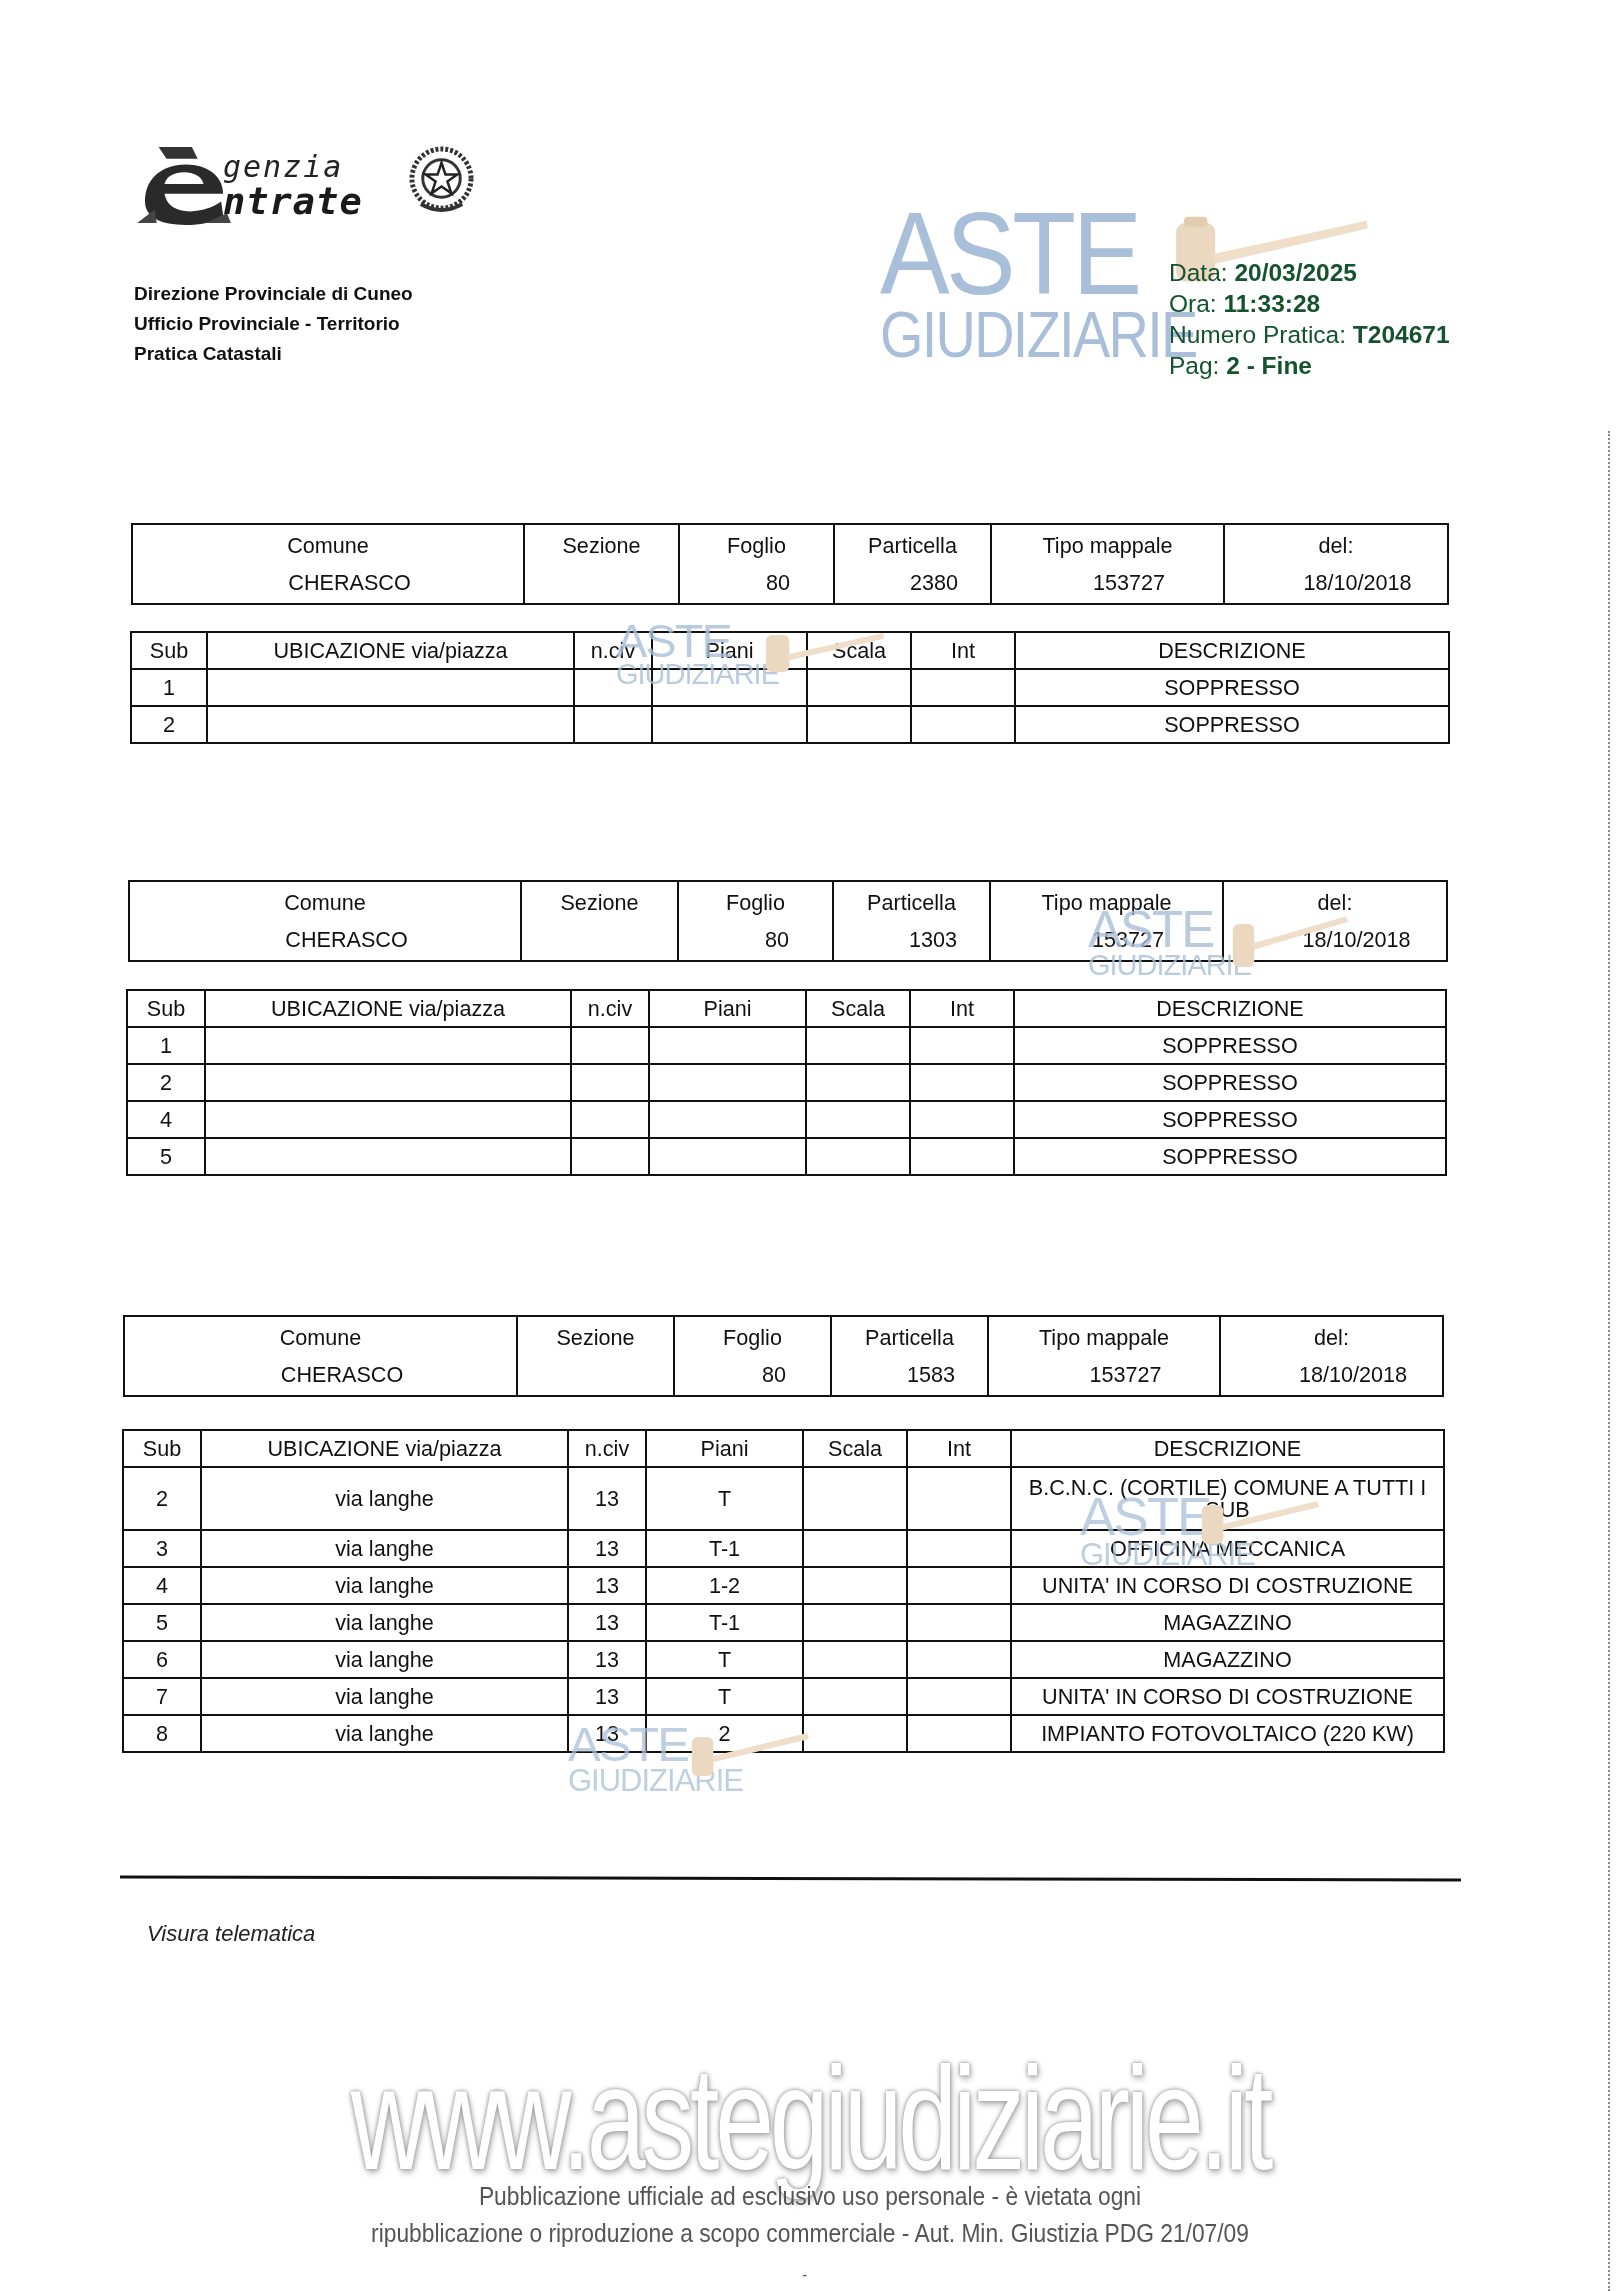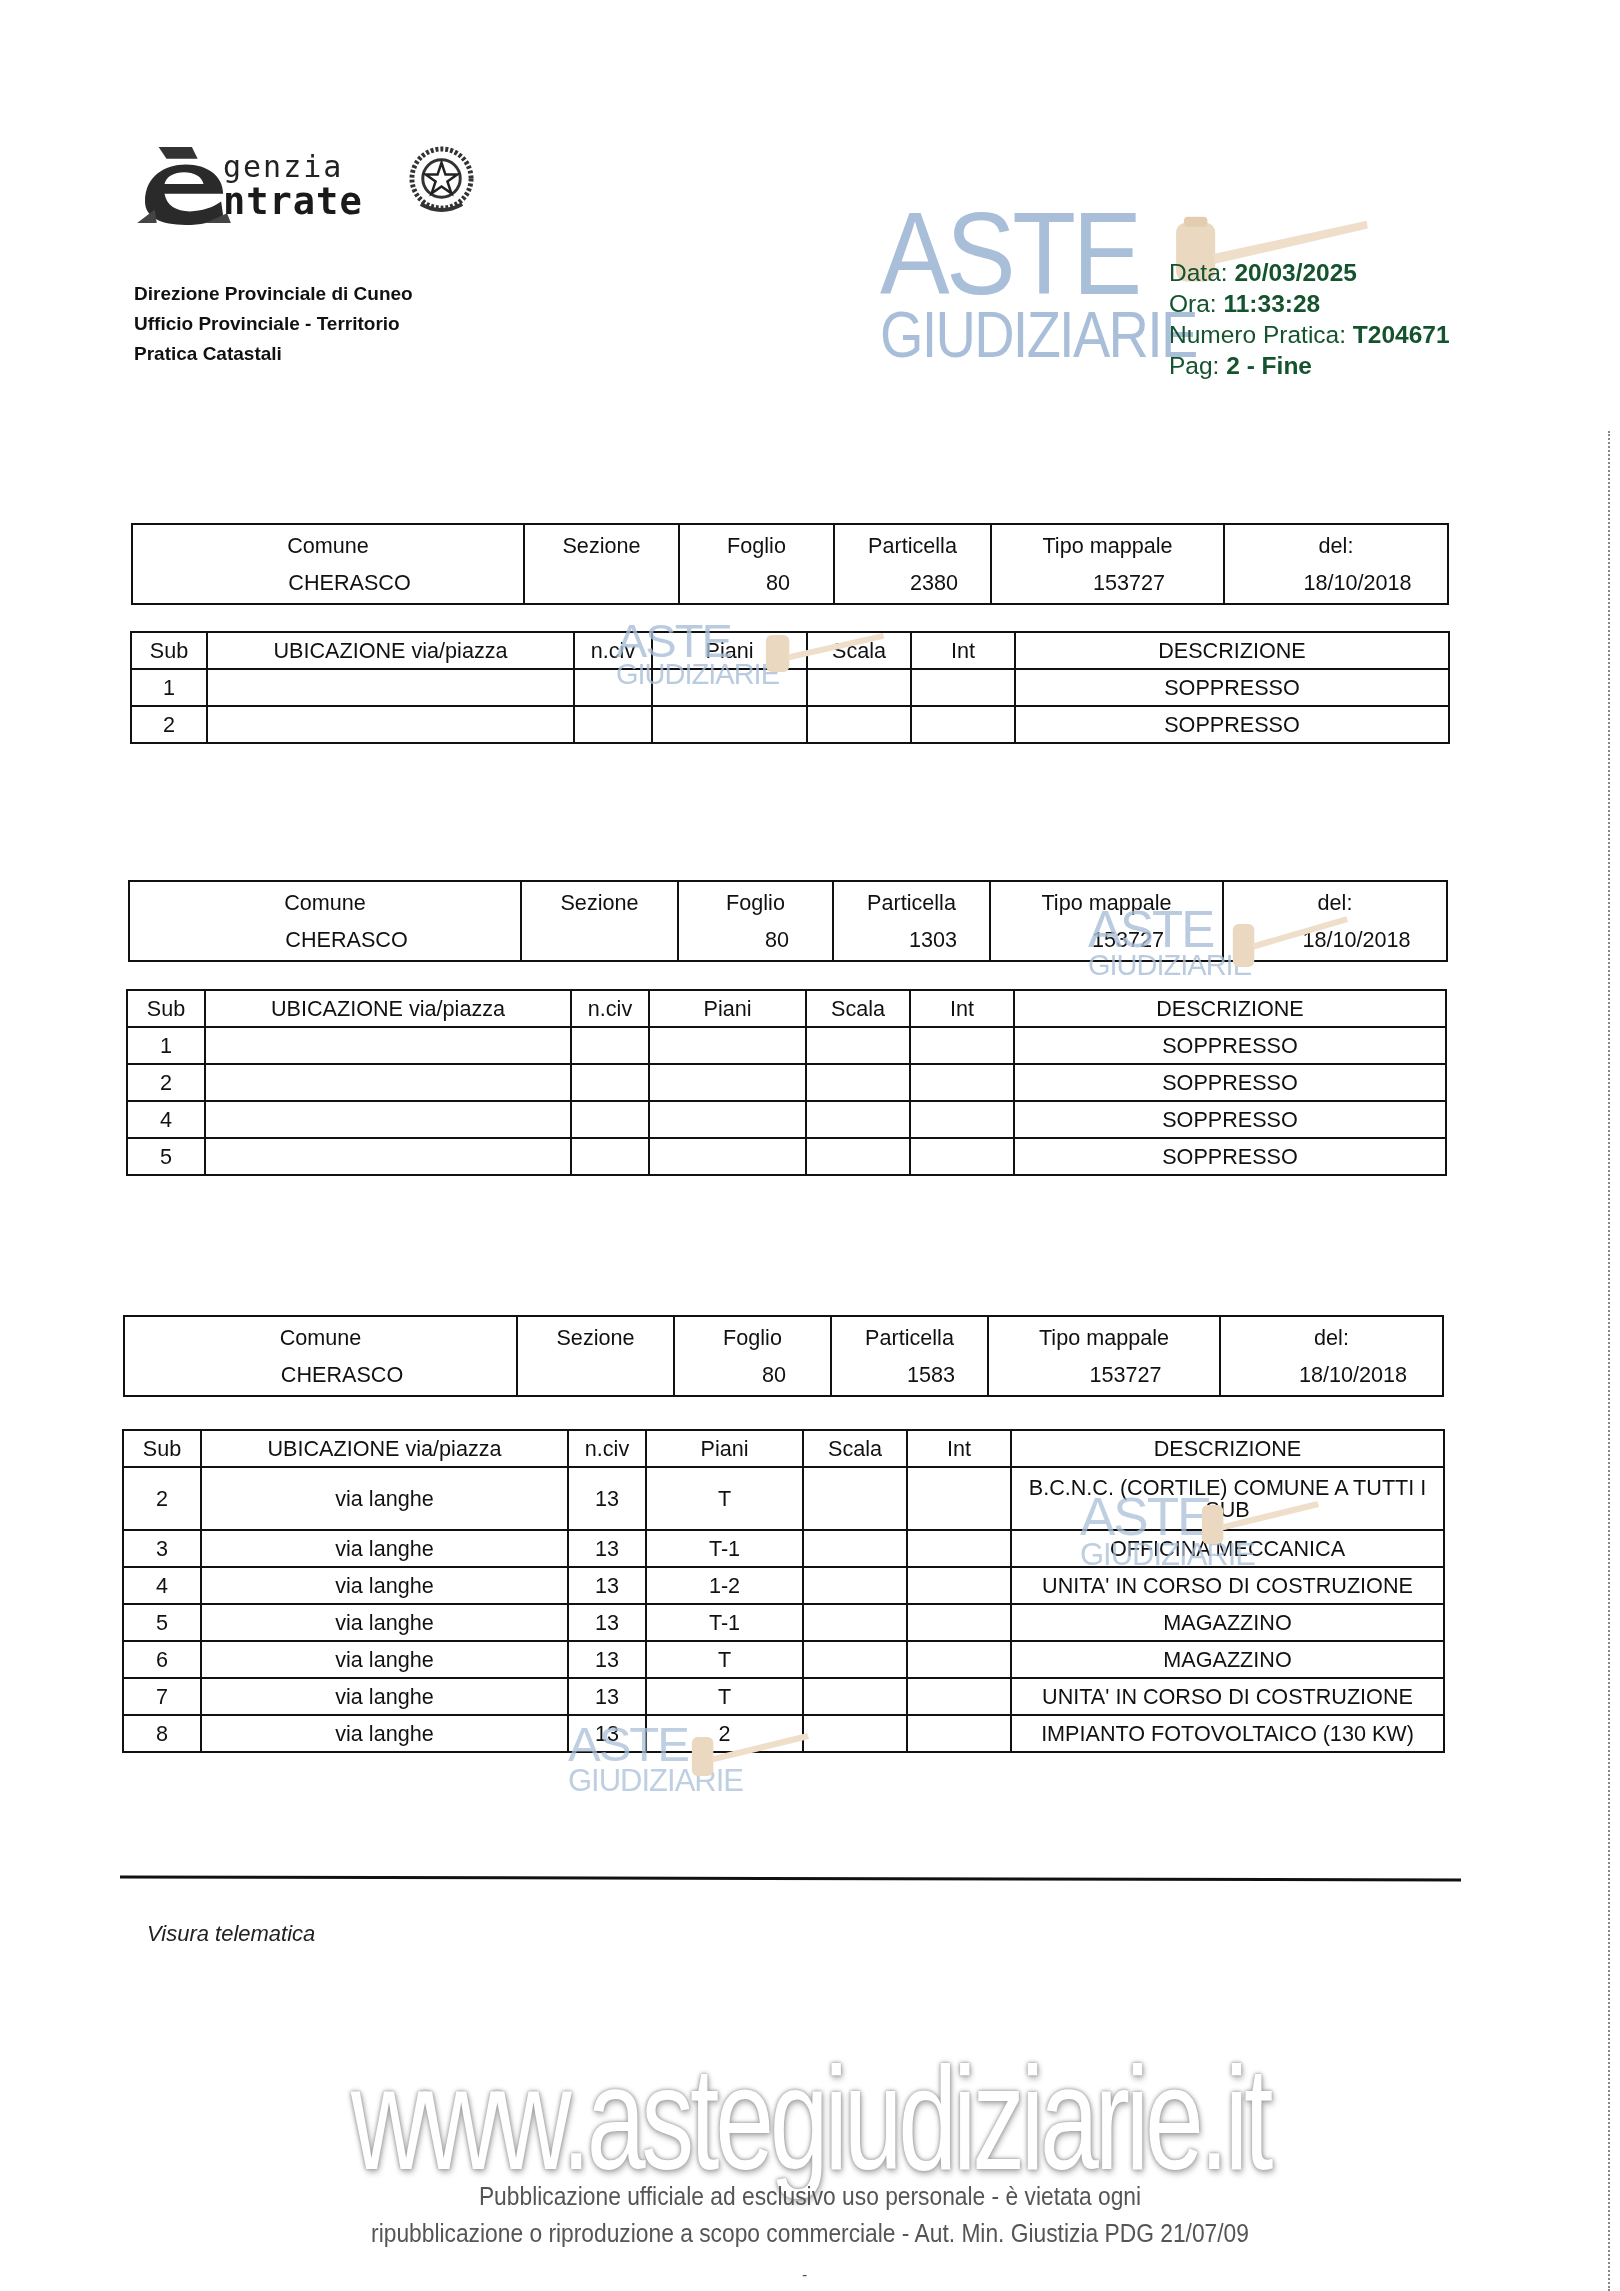--- a/index.html
+++ b/index.html
@@ -3,21 +3,21 @@
   <meta charset="utf-8">
   <style>
     html, body { margin: 0; padding: 0; background: #ffffff; }
     body {
       width: 1620px; height: 2292px; position: relative; overflow: hidden;
       font-family: "Liberation Sans", sans-serif; color: #111;
     }
     .abs { position: absolute; }
 
     
-    .logo { left: 137px; top: 135px; width: 343px; height: 98px; }
+    .logo { left: 137px; top: 135px; width: 343px; height: 98px; font-style: italic; }
     .logo-e {
       position: absolute; left: 0; top: 9.8px; width: 98px; height: 82px;
     }
     .logo-word1 {
       position: absolute; left: 86px; top: 13.7px; font-family: "DejaVu Sans Mono", monospace;
       font-size: 30px; letter-spacing: 2px; color: #222;
     }
     .logo-word2 {
       position: absolute; left: 86px; top: 45px; font-family: "DejaVu Sans Mono", monospace;
       font-size: 37px; font-weight: bold; letter-spacing: 1px; color: #1a1a1a;
@@ -408,21 +408,21 @@
         <td></td>
         <td class="desc">UNITA' IN CORSO DI COSTRUZIONE</td>
       </tr>
   <tr>
         <td>8</td>
         <td>via langhe</td>
         <td>13</td>
         <td>2</td>
         <td></td>
         <td></td>
-        <td class="desc">IMPIANTO FOTOVOLTAICO (130 KW)</td>
+        <td class="desc">IMPIANTO FOTOVOLTAICO (220 KW)</td>
       </tr>
 </tbody>
   </table>
 <div class="abs wm" style="left:1080px; top:1490px; z-index:3; opacity:0.75;">
   <span class="a" style="font-size:53px; letter-spacing:-2px;">ASTE</span>
   <span class="g" style="font-size:31px; margin-top:-3.9px; letter-spacing:-1px;">GIUDIZIARIE</span>
 </div>
 <svg class="gavel" style="left:1196px; top:1495px; width:127px; height:59px; z-index:3;" viewBox="0 0 130 60">
   <rect x="6" y="10" width="22" height="40" rx="6" fill="#ead8c0"></rect>
   <path d="M26 30 L124 6 L126 12 L28 36 Z" fill="#efdfca"></path>

